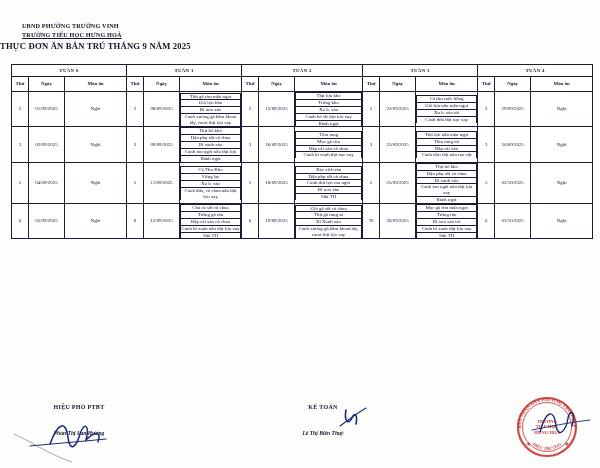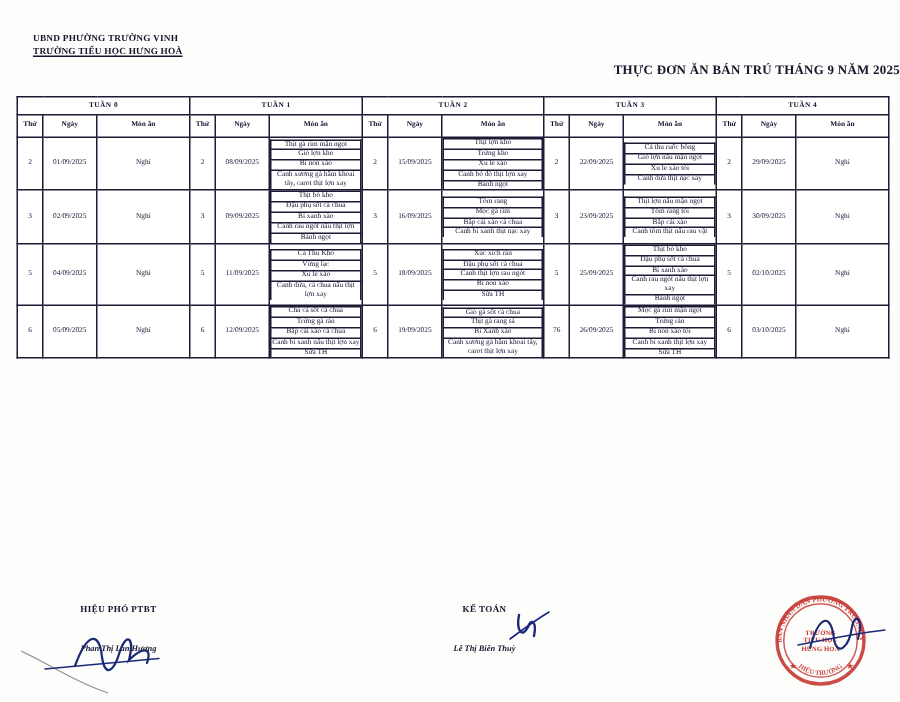--- a/index.html
+++ b/index.html
@@ -22,21 +22,21 @@
     line-height:1.45;
   }
   .lh-line{
     font-size:6.2px; font-weight:bold; letter-spacing:.15px;
     white-space:nowrap;
   }
   .lh-line.underline{ text-decoration:underline; }
 
   .doc-title{
     position:absolute; top:41px; left:0; width:600px;
-    text-align:right;
+    text-align:left;
     font-size:8.6px; font-weight:bold; letter-spacing:.2px;
   }
 
   
   .tbl-wrap{
     position:absolute; left:11px; top:64px;
     width:578px;
   }
   table.menu{
     border-collapse:collapse;

